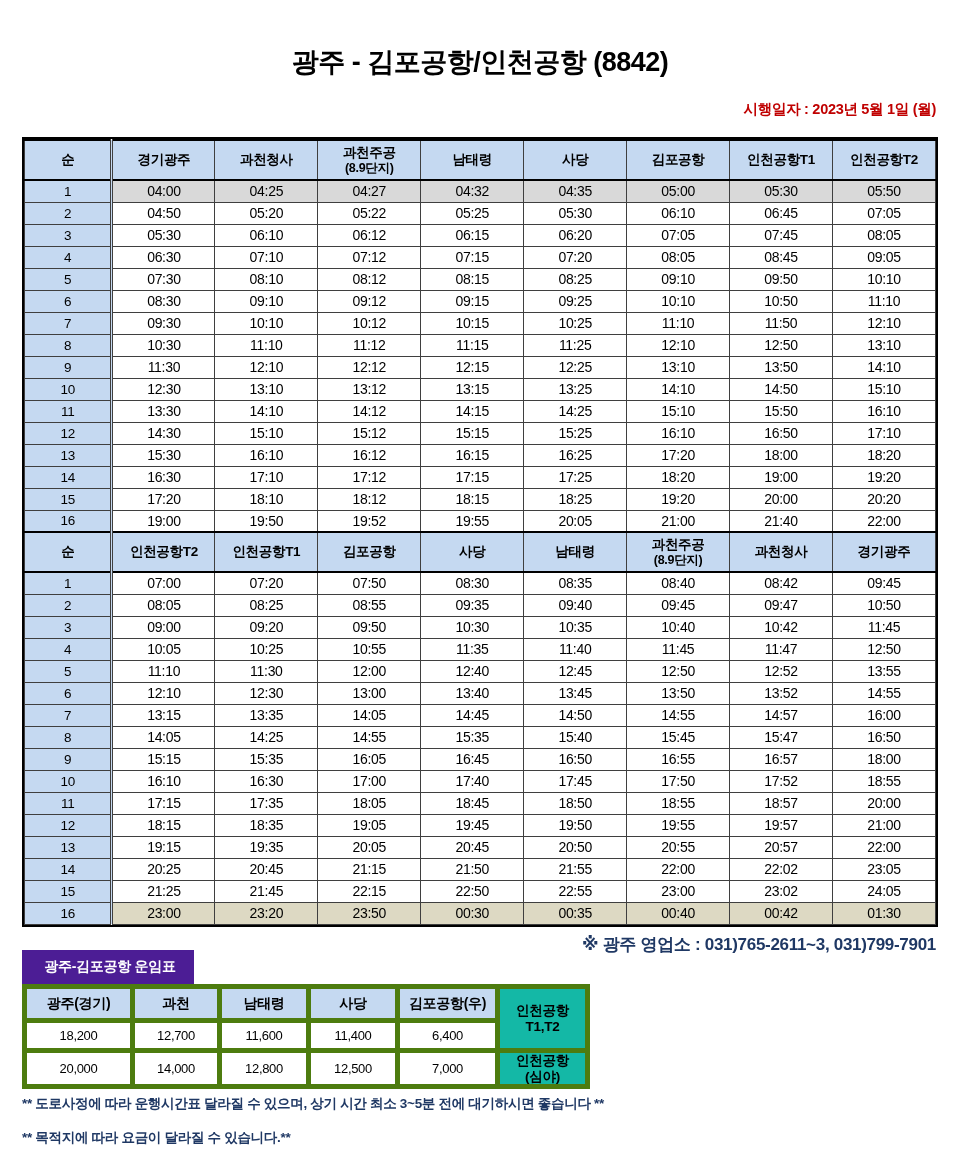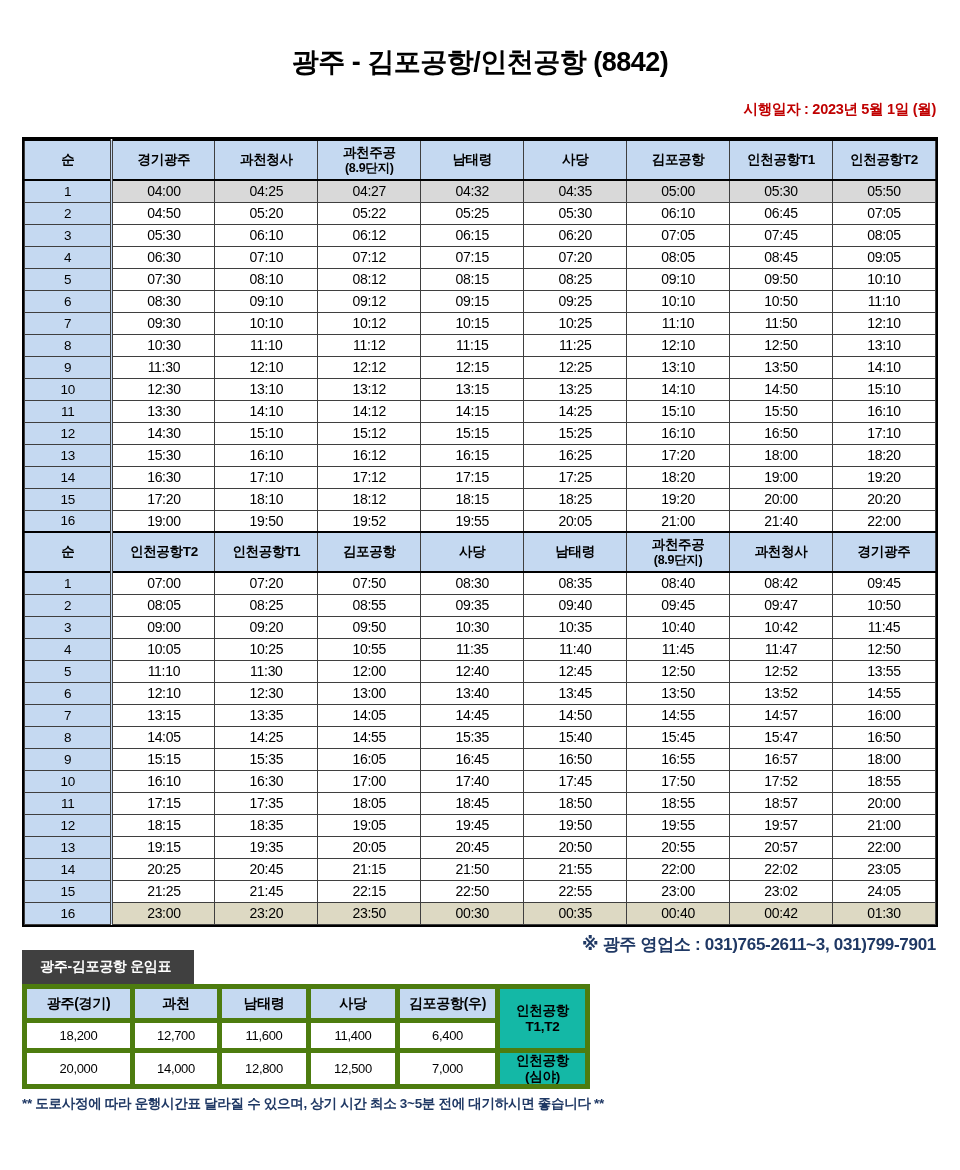--- a/index.html
+++ b/index.html
@@ -100,28 +100,29 @@
     color: #1F3864;
     letter-spacing: -0.3px;
   }
 
   .fare-block {
     position: absolute;
     left: 22px;
     top: 950px;
   }
   .fare-title {
-    background: #404040;
+    background: #4c1d95;
     color: #ffffff;
     font-size: 14px;
     font-weight: bold;
     letter-spacing: -0.3px;
     padding: 8px 14px 8px 18px;
     width: 172px;
     box-sizing: border-box;
+    text-align: center;
   }
   table.fare {
     border-collapse: collapse;
     table-layout: fixed;
   }
   table.fare td {
     border: 5px solid #4d7c0f;
     text-align: center;
     font-size: 13px;
     letter-spacing: -0.3px;
@@ -604,13 +605,14 @@
           <span>인천공항</span><br>
           <span>(심야)</span>
         </td>
       </tr>
     </tbody>
   </table>
 </div>
 
 <div class="footnotes">
   <div class="footnote">** 도로사정에 따라 운행시간표 달라질 수 있으며, 상기 시간 최소 3~5분 전에 대기하시면 좋습니다 **</div>
+  <div class="footnote">** 목적지에 따라 요금이 달라질 수 있습니다.**</div>
 </div>
 
 </body></html>

